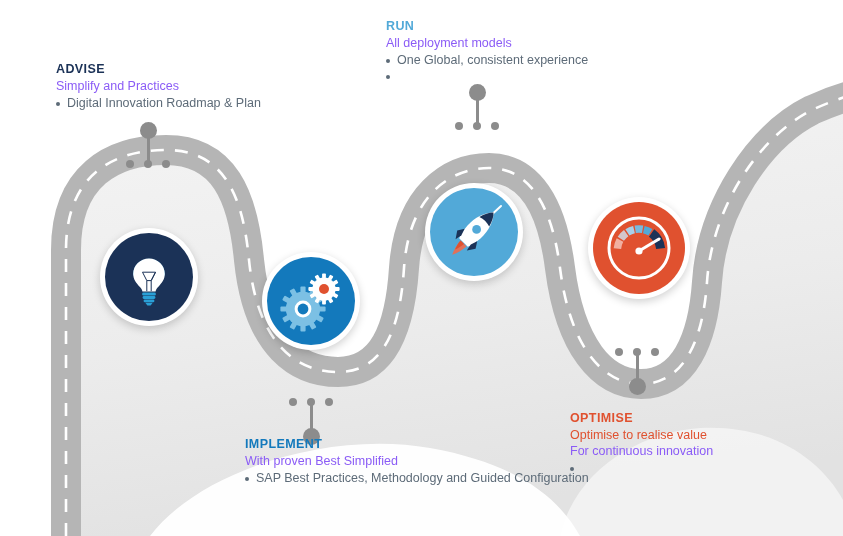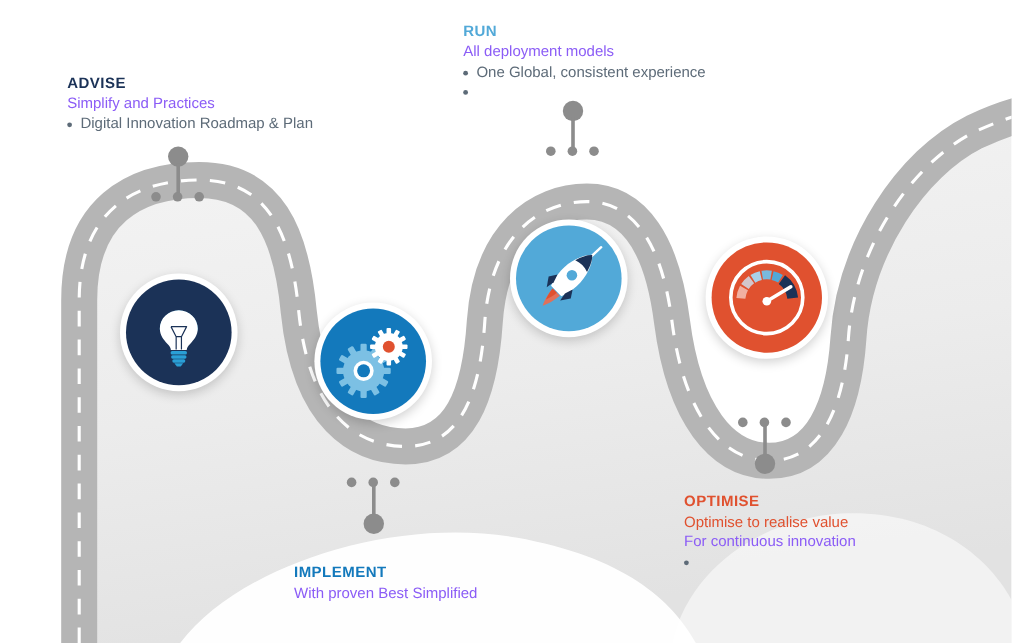--- a/index.html
+++ b/index.html
@@ -39,21 +39,21 @@
   ul.bl li.two{white-space:normal;}
 
   .c-navy{color:#1b3257;}
   .c-blue{color:#1379bc;}
   .c-lblue{color:#52a9d8;}
   .c-orange{color:#e0512f;}
 
   
   #blk-advise   {left:56px; top:62px;}
   #blk-run      {left:386px;top:7px;margin-top:12px;}
-  #blk-implement{left:245px;top:470px;}
+  #blk-implement{left:245px;top:437px;}
   #blk-optimise {left:570px;top:411px;}
 
   
   .conn{position:absolute;width:60px;}
   .conn .row{position:absolute;left:0;width:60px;height:9px;}
   .conn .d{position:absolute;width:8px;height:8px;border-radius:50%;background:#8c8c8c;}
   .conn .d1{left:8px;}
   .conn .d2{left:26px;}
   .conn .d3{left:44px;}
   .conn .stem{position:absolute;left:29px;width:2.5px;background:#8c8c8c;}
@@ -343,20 +343,21 @@
     <ul class="bl">
       <li><span class="bdot"></span><span>One Global, consistent experience</span></li>
       <li><span class="bdot"></span></li>
     </ul>
   </div>
 
   <div class="block" id="blk-implement">
     <p class="ttl c-blue">IMPLEMENT</p>
     <p class="sub">With proven Best Simplified</p>
     <ul class="bl">
+      <li><span class="bdot"></span><span>SAP Best Practices, Methodology and Guided Configuration</span></li>
     </ul>
   </div>
 
   <div class="block" id="blk-optimise">
     <p class="ttl c-orange">OPTIMISE</p>
     <p class="sub accent">Optimise to realise value</p>
     <p class="sub">For continuous innovation</p>
     <ul class="bl">
       <li class="two">
         <span class="bdot"></span>

